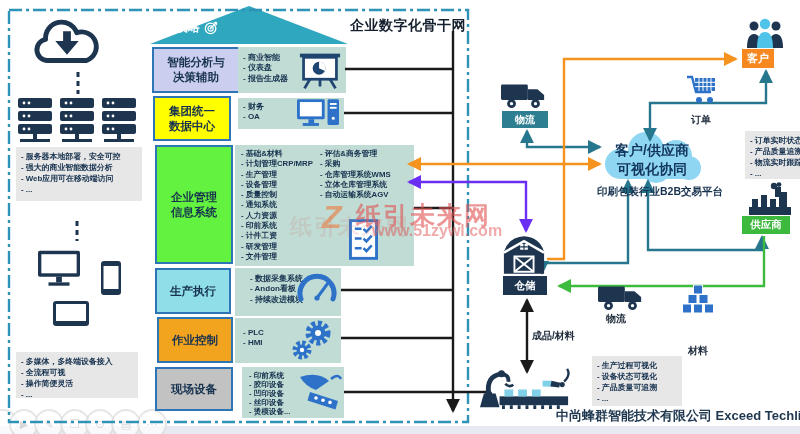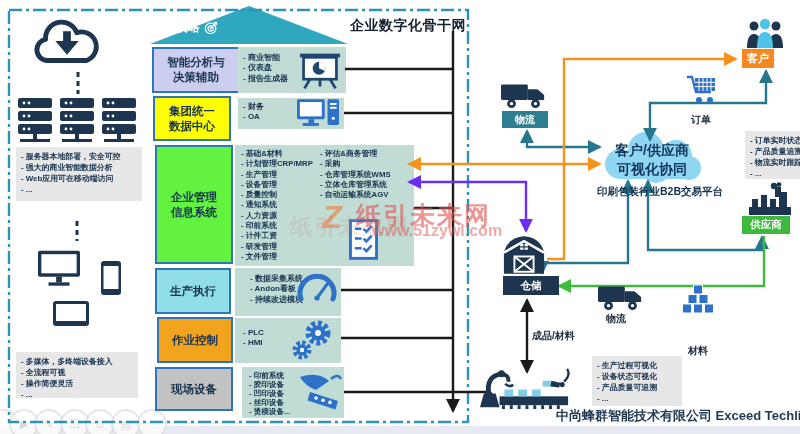--- a/index.html
+++ b/index.html
@@ -160,21 +160,21 @@
   <div class="abs note" style="left:592px;top:356px;width:90px;height:50px;">
     <div class="li">- 生产过程可视化</div>
     <div class="li">- 设备状态可视化</div>
     <div class="li">- 产品质量可追溯</div>
     <div class="li">- ...</div>
   </div>
 
   <div class="abs tagbox" style="left:502px;top:111px;width:46px;height:17px;background:#2E7E91;font-size:10px;">物流</div>
   <div class="abs tagbox" style="left:742px;top:49px;width:32px;height:19px;background:#F6881F;font-size:11px;">客户</div>
   <div class="abs tagbox" style="left:742px;top:216px;width:48px;height:18px;background:#3DB93D;font-size:10.5px;">供应商</div>
-  <div class="abs tagbox" style="left:503px;top:276px;width:56px;height:19px;background:#1E3550;">仓储</div>
+  <div class="abs tagbox" style="left:503px;top:276px;width:44px;height:19px;background:#1E3550;">仓储</div>
   <div class="abs plabel" style="left:691px;top:113px;">订单</div>
   <div class="abs plabel" style="left:606px;top:312px;">物流</div>
   <div class="abs plabel" style="left:688px;top:312px;margin-top:32px;">材料</div>
   <div class="abs plabel" style="left:532px;top:329px;">成品/材料</div>
   <div class="abs plabel" style="left:597px;top:185px;font-size:10.5px;color:#17324F;">印刷包装行业B2B交易平台</div>
 
   <svg class="icon" style="left:596px;top:130px;z-index:3;" width="112" height="54" viewBox="0 0 112 54">
     <g fill="#8FD6F2">
       <circle cx="24" cy="34" r="15"></circle>
         <circle cx="50" cy="20" r="18"></circle>

